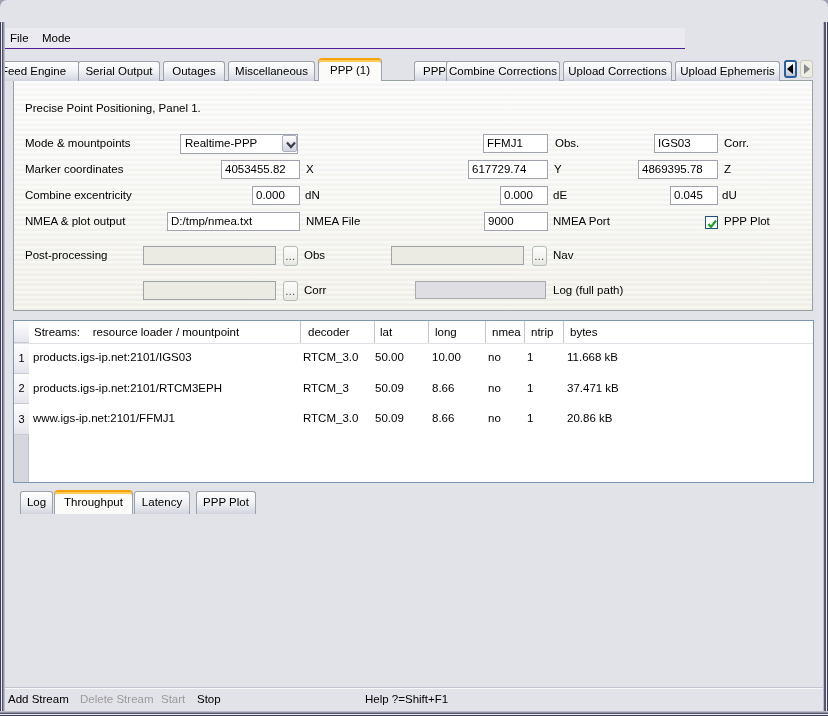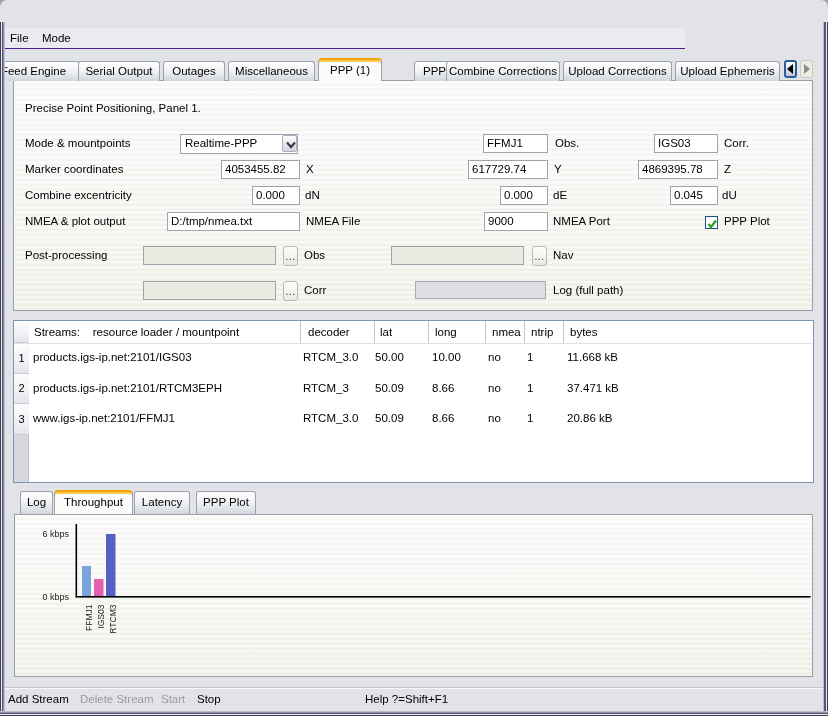--- a/index.html
+++ b/index.html
@@ -202,35 +202,20 @@
     <div class="cell" style="left:553px; top:91px;">20.86 kB</div>
   </div>
 
   <div id="btabs">
     <div class="tab" style="left:15px; width:33px;">Log</div>
     <div class="tab sel" style="left:49px; width:79px;">Throughput</div>
     <div class="tab" style="left:129px; width:56px;">Latency</div>
     <div class="tab" style="left:191px; width:60px;">PPP Plot</div>
   </div>
 
-  <div id="chart">
-    <div class="stripes"></div>
-    <svg width="797" height="161" viewBox="0 0 797 161" style="position:absolute;left:0;top:0;">
-      <rect x="60.5" y="9" width="1.6" height="73" fill="#000"></rect>
-      <rect x="60.5" y="81" width="735" height="1.6" fill="#000"></rect>
-      <text x="54" y="22" font-size="9" fill="#1a1a1a" text-anchor="end" font-family="Liberation Sans">6 kbps</text>
-      <text x="54" y="84.5" font-size="9" fill="#1a1a1a" text-anchor="end" font-family="Liberation Sans">0 kbps</text>
-      <rect x="67" y="51" width="9" height="30" fill="#7aa3dc"></rect>
-      <rect x="79" y="64" width="9.5" height="17" fill="#e35fb2"></rect>
-      <rect x="91" y="19" width="9.5" height="62" fill="#5560c4"></rect>
-      <text x="76.5" y="89.5" font-size="8.5" fill="#1a1a1a" text-anchor="end" font-family="Liberation Sans" transform="rotate(-90 76.5 89.5)">FFMJ1</text>
-      <text x="88.5" y="89.5" font-size="8.5" fill="#1a1a1a" text-anchor="end" font-family="Liberation Sans" transform="rotate(-90 88.5 89.5)">IGS03</text>
-      <text x="100.5" y="89.5" font-size="8.5" fill="#1a1a1a" text-anchor="end" font-family="Liberation Sans" transform="rotate(-90 100.5 89.5)">RTCM3</text>
-    </svg>
-  </div>
 
   <div id="status">
     <div class="sline"></div>
     <span style="left:3px">Add Stream</span>
     <span style="left:75px" class="gr">Delete Stream</span>
     <span style="left:156px" class="gr">Start</span>
     <span style="left:192px">Stop</span>
     <span style="left:360px">Help ?=Shift+F1</span>
   </div>
 

